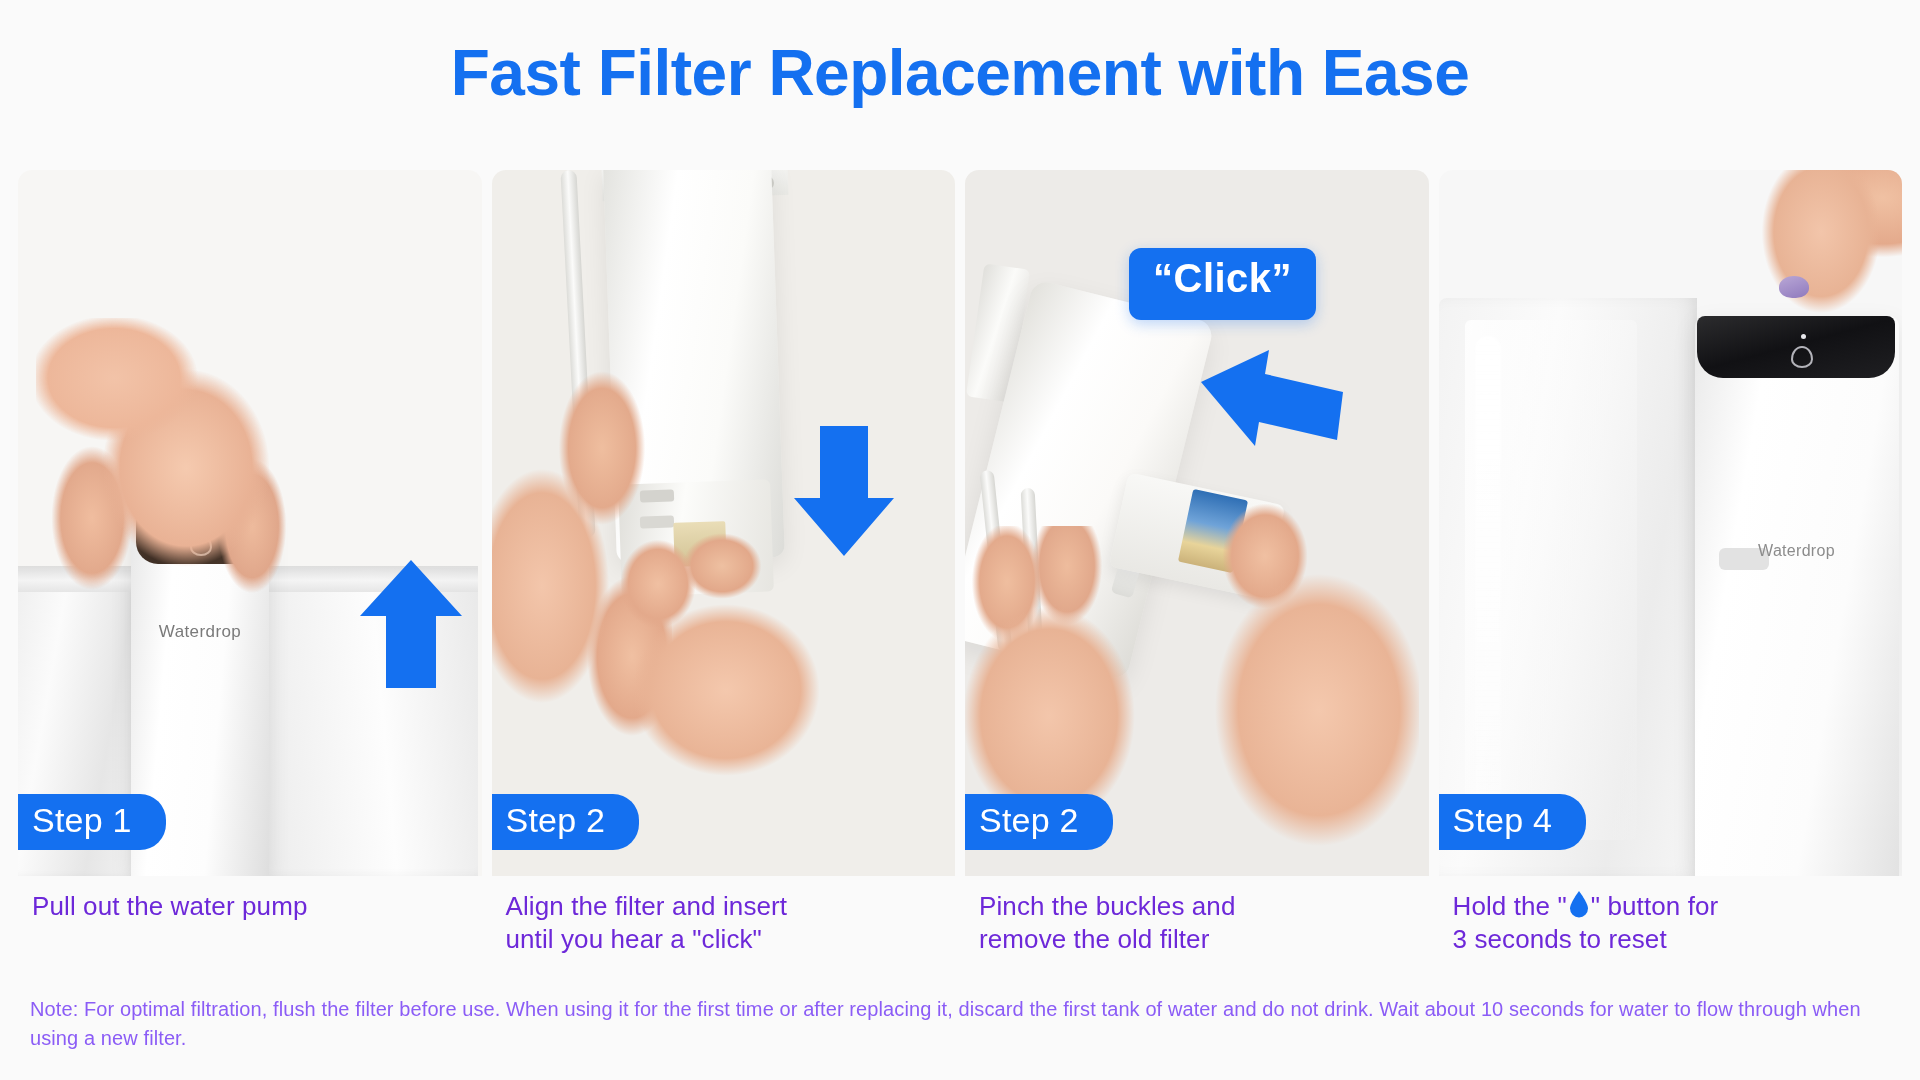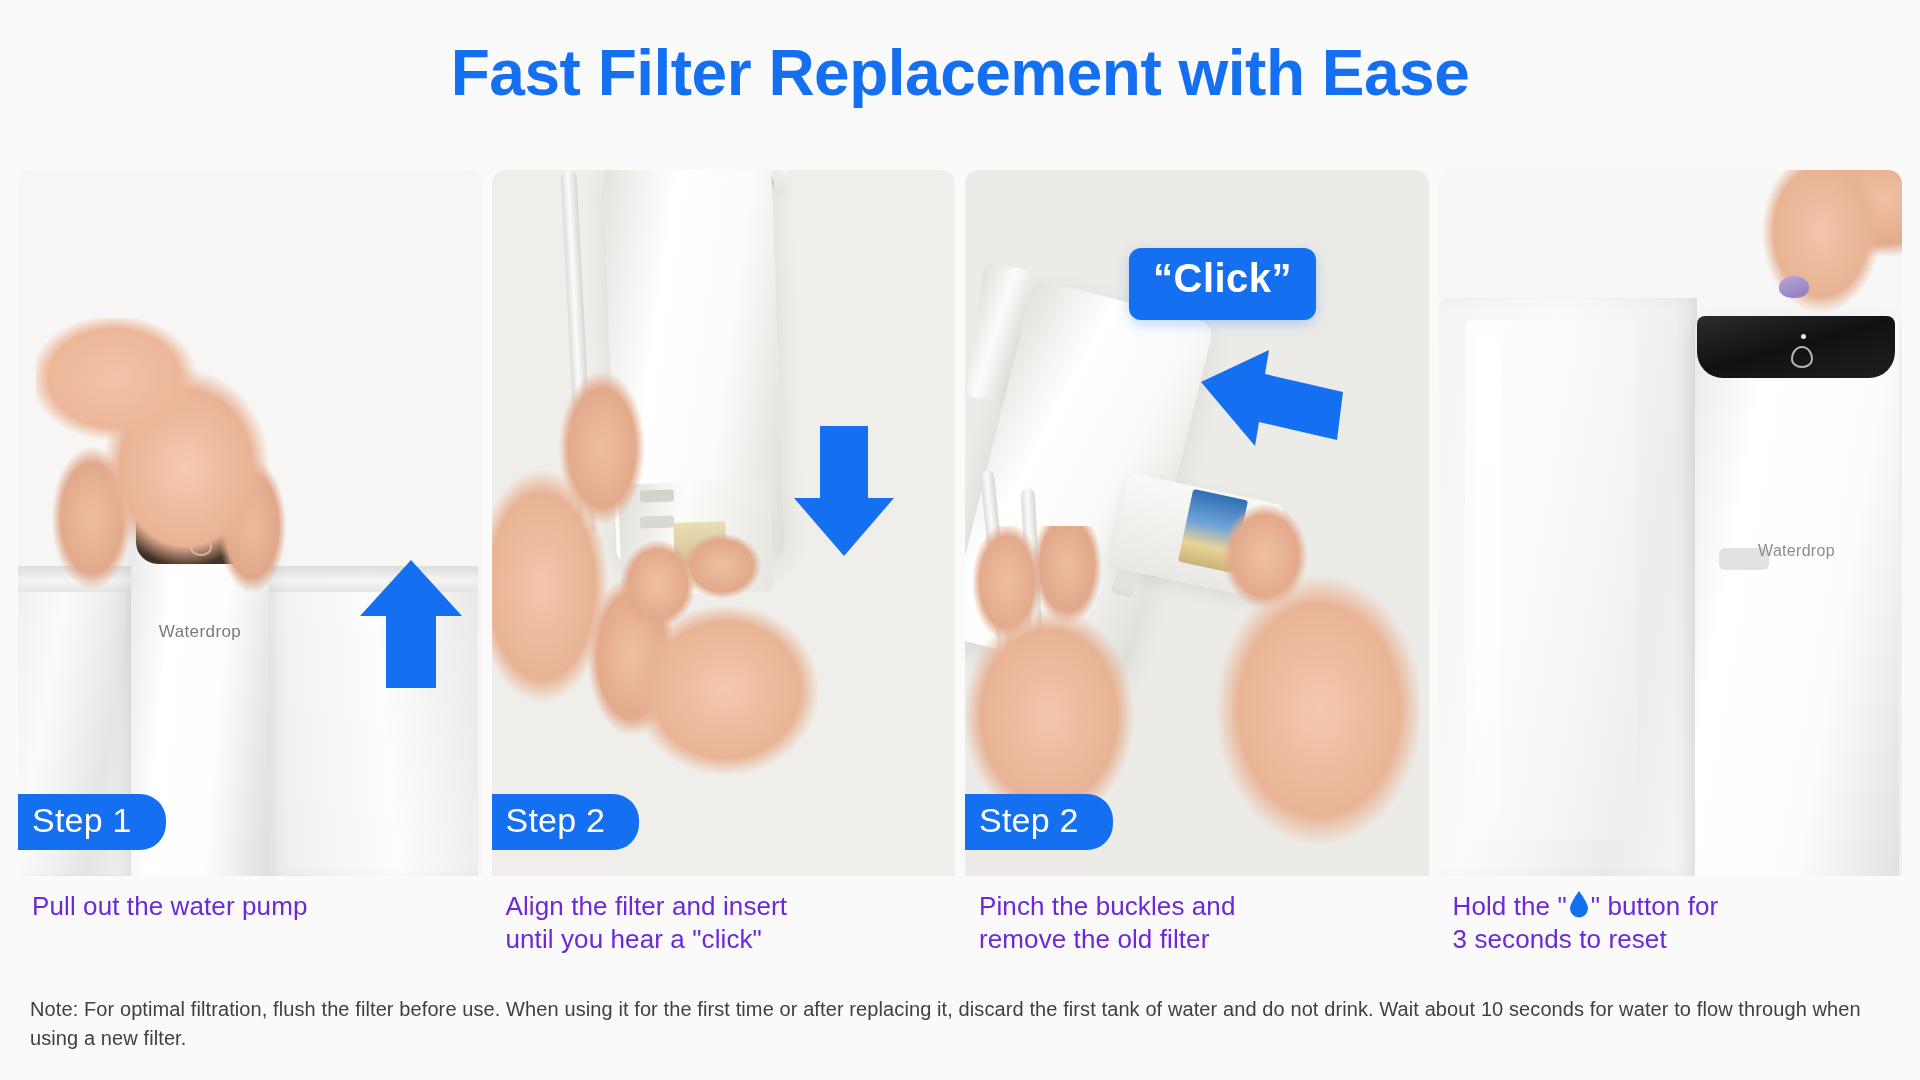--- a/index.html
+++ b/index.html
@@ -306,21 +306,21 @@
   }
   .caption{
     flex:1 1 0; padding:0 14px 0 14px;
     font-size:26px; line-height:1.28; color:#6d28d9; letter-spacing:.1px;
   }
   .drop-inline{ display:inline-block; vertical-align:-3px; margin:0 1px; }
 
   
   .note{
     position:absolute; left:30px; top:995px; width:1850px;
-    font-size:20px; line-height:1.45; color:#404040; letter-spacing:.1px;
+    font-size:20px; line-height:1.45; color:#8b5cf6; letter-spacing:.1px;
   }
 </style>
 </head>
 <body>
 
 <div class="page">
 
   <div class="title">Fast Filter Replacement with Ease</div>
 
   <div class="panels">
@@ -390,20 +390,21 @@
       <div class="layer tank-sheen"></div>
       <div class="layer unit"></div>
       <div class="layer unit-top"></div>
       <div class="layer unit-led"></div>
       <div class="layer unit-drop"></div>
       <div class="layer unit-tab"></div>
       <div class="layer unit-brand">Waterdrop</div>
       <div class="layer finger"></div>
       <div class="layer nail"></div>
 
+      <div class="badge-step">Step 4</div>
     </div>
 
   </div>
 
   <div class="captions">
 
     <div class="caption">
       <span>Pull out the water pump</span>
     </div>
 

